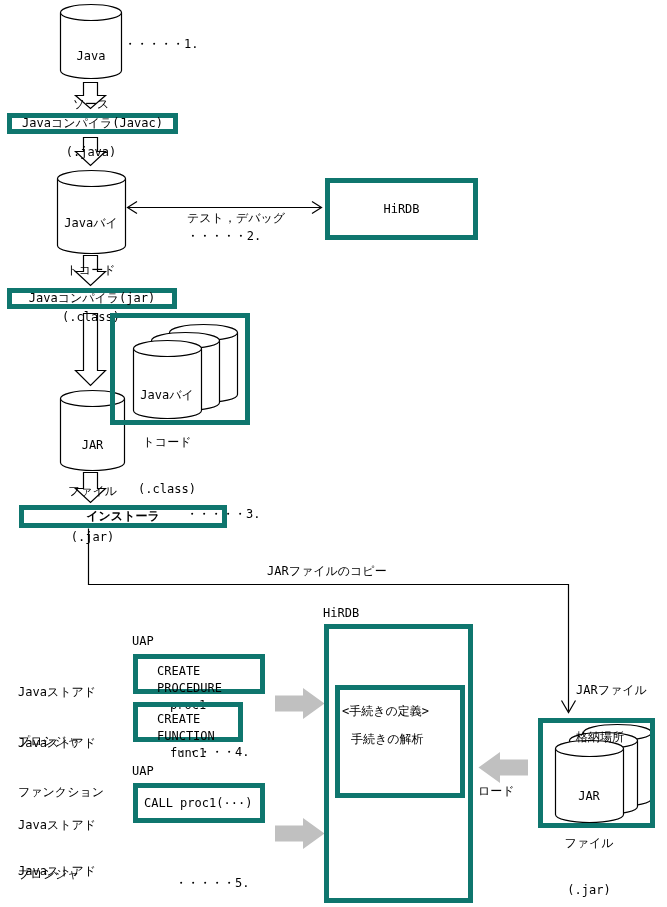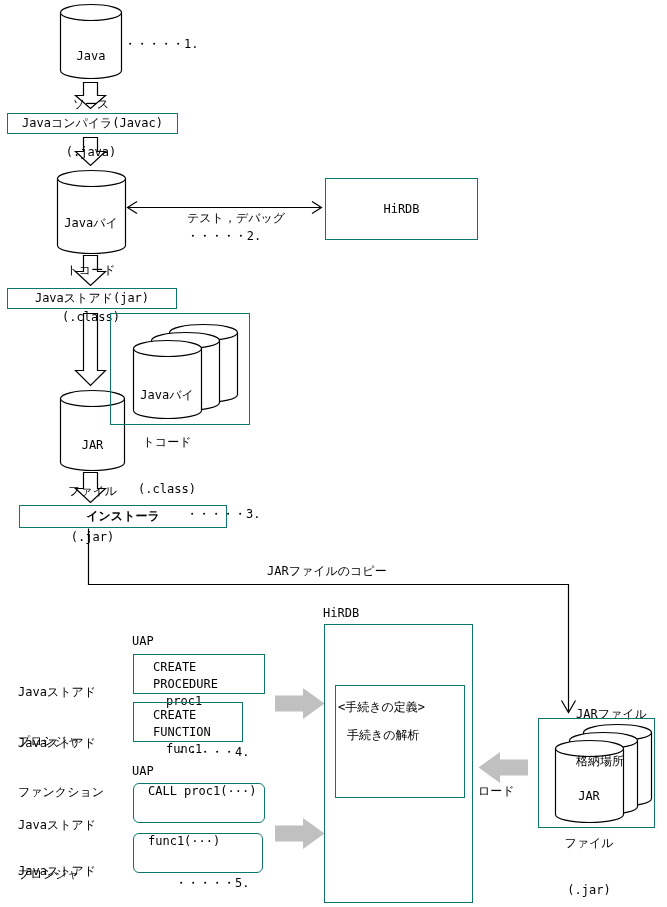--- a/index.html
+++ b/index.html
@@ -2,32 +2,32 @@
 <html><head>
 <meta charset="utf-8">
 <style>
   html,body{margin:0;padding:0;background:#ffffff;}
   .canvas{
     position:relative;width:667px;height:907px;background:#ffffff;
     font-family:"DejaVu Sans Mono","Liberation Mono",monospace;
     font-size:12px;color:#000;overflow:hidden;
   }
   .shapes{position:absolute;left:0;top:0;}
-  .box{position:absolute;border:1px solid #0f766e;background:transparent;box-sizing:border-box;}
+  .box{position:absolute;border:5px solid #0f766e;background:transparent;box-sizing:border-box;}
   .center{display:flex;align-items:center;justify-content:center;}
   .lbl{position:absolute;white-space:pre;line-height:15px;}
   .tc{text-align:center;}
   .bl{display:block;}
   .lh17 .bl{line-height:17px;}
   .lh18 .bl{line-height:18px;}
   .lh16 .bl{line-height:16px;}
   .lh19 .bl{line-height:19px;}
   .stmt{padding:4px 0 0 19px;line-height:17px;}
   .stmt .ind{padding-left:13px;}
-  .stmt-one{display:flex;align-items:flex-start;padding-left:14px;border-radius:6px;}
+  .stmt-one{display:flex;align-items:center;padding-left:6px;}
 </style>
 </head>
 <body>
 
 <div class="canvas">
 
   <svg class="shapes" width="667" height="907" viewBox="0 0 667 907">
 
     <g fill="#ffffff" stroke="#000000" stroke-width="1.2">
       <path d="M83.5,82.5 H97.5 V95.5 H105.5 L90.5,108.5 L75.5,95.5 H83.5 Z"></path>
@@ -99,21 +99,21 @@
   </div>
 
   <div class="lbl tc" style="left:163px;top:211px;width:122px;text-align:right;">テスト，デバッグ</div>
   <div class="lbl tc" style="left:163px;top:229px;width:122px;">・・・・・2.</div>
 
   <div class="box center" style="left:325px;top:178px;width:153px;height:62px;">
     <span>HiRDB</span>
   </div>
 
   <div class="box center" style="left:7px;top:288px;width:170px;height:21px;">
-    <span>Javaストアド(jar)</span>
+    <span>Javaコンパイラ(jar)</span>
   </div>
 
   <div class="box" style="left:110px;top:313px;width:140px;height:112px;"></div>
   <div class="lbl tc lh17" style="left:133px;top:357px;width:68px;">
     <span class="bl">Javaバイ</span>
     <span class="bl">トコード</span>
     <span class="bl">(.class)</span>
   </div>
 
   <div class="lbl tc lh16" style="left:60px;top:407px;width:65px;">
@@ -157,37 +157,34 @@
     <span class="bl">プロシジャ</span>
   </div>
   <div class="box stmt-one" style="left:133px;top:783px;width:132px;height:40px;">
     <span>CALL proc1(···)</span>
   </div>
 
   <div class="lbl lh19" style="left:18px;top:832px;">
     <span class="bl">Javaストアド</span>
     
   </div>
-  <div class="box stmt-one" style="left:133px;top:833px;width:130px;height:40px;">
-    <span>func1(···)</span>
-  </div>
   <div class="lbl" style="left:175px;top:876px;">・・・・・5.</div>
 
   <div class="lbl" style="left:323px;top:606px;">HiRDB</div>
   <div class="box" style="left:324px;top:624px;width:149px;height:279px;"></div>
 
   <div class="box" style="left:335px;top:644px;width:130px;height:113px;margin-top:41px;">
     <div style="padding:13px 0 0 2px;">&lt;手続きの定義&gt;</div>
     <div style="padding:11px 0 0 11px;">手続きの解析</div>
   </div>
 
 
   <div class="lbl" style="left:478px;top:784px;">ロード</div>
 
-  <div class="lbl lh17" style="left:576px;top:676px;">
+  <div class="lbl lh17" style="left:576px;top:652px;">
     <span class="bl">JARファイル</span>
     <span class="bl">格納場所</span>
   </div>
 
   <div class="box" style="left:538px;top:718px;width:117px;height:110px;"></div>
   <div class="lbl tc lh17" style="left:555px;top:758px;width:68px;">
     <span class="bl">JAR</span>
     <span class="bl">ファイル</span>
     <span class="bl">(.jar)</span>
   </div>

